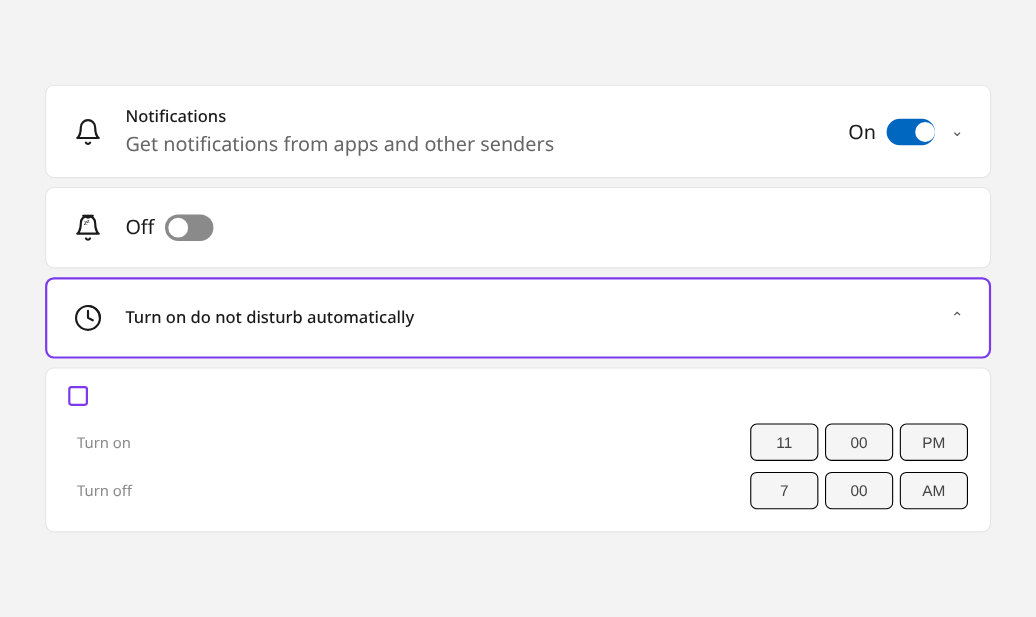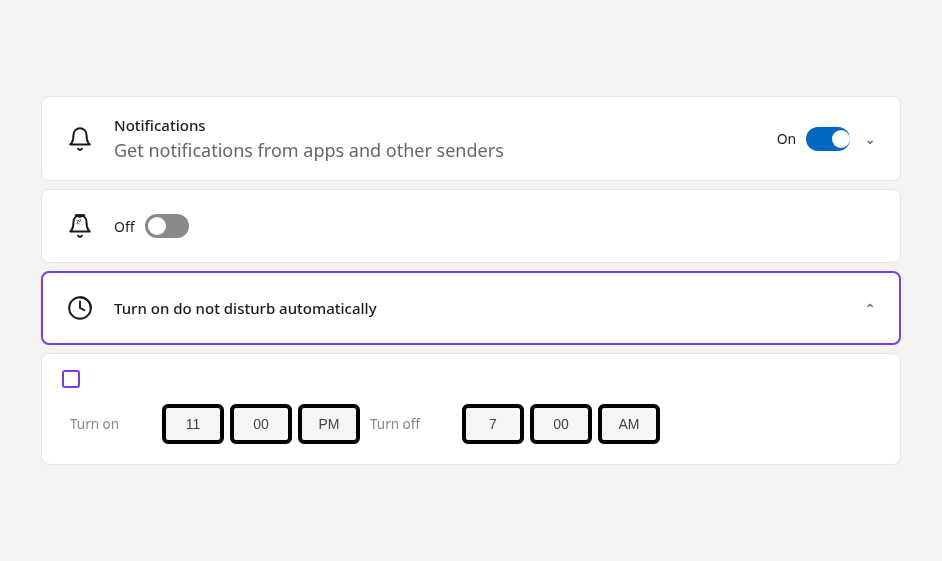--- a/index.html
+++ b/index.html
@@ -69,21 +69,21 @@
     }
 
     .setting-controls {
       display: flex;
       align-items: center;
       gap: 10px;
       flex-shrink: 0;
     }
 
     .toggle-label {
-      font-size: 14px;
+      font-size: 18px;
       color: #1a1a1a;
     }
 
     
     .toggle {
       position: relative;
       width: 44px;
       height: 24px;
       cursor: pointer;
     }
@@ -163,20 +163,21 @@
     }
 
     .checkbox-label {
       font-size: 14px;
       color: #1a1a1a;
       font-weight: 500;
     }
 
     .time-rows {
       display: flex;
+      flex-direction: column;
       gap: 10px;
       padding-left: 8px;
     }
 
     .time-row {
       display: flex;
       align-items: center;
       gap: 12px;
     }
 
@@ -187,21 +188,21 @@
     }
 
     .time-fields {
       display: flex;
       gap: 6px;
       margin-left: auto;
     }
 
     .time-field {
       background: #f5f5f5;
-      border: 4px solid #000000;
+      border: 1px solid #000000;
       border-radius: 6px;
       padding: 8px 0;
       width: 62px;
       text-align: center;
       font-size: 14px;
       color: #444;
       font-family: 'Segoe UI', sans-serif;
       cursor: pointer;
     }
 

